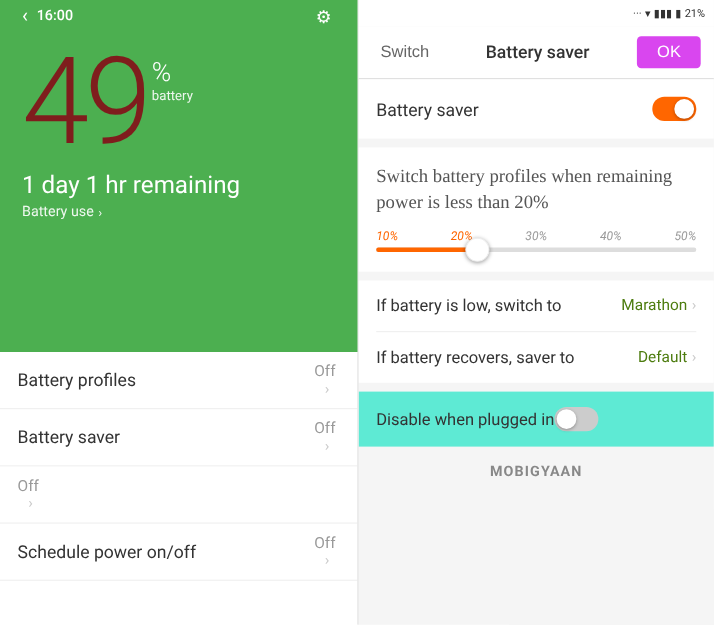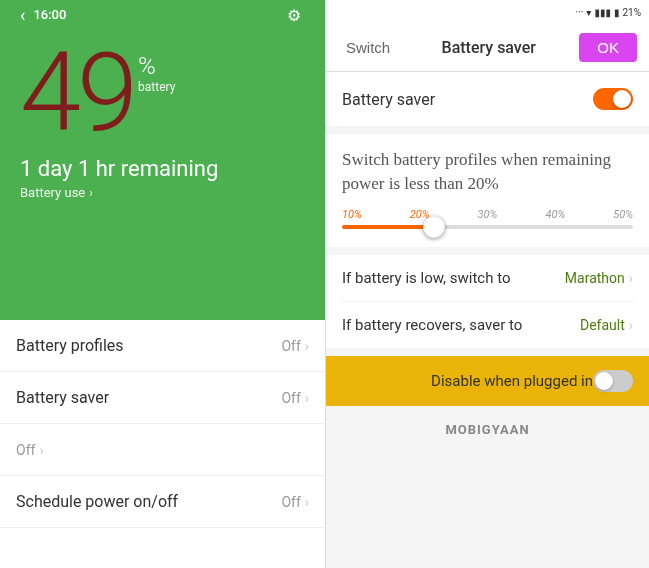--- a/index.html
+++ b/index.html
@@ -130,20 +130,21 @@
     }
 
     .menu-item-label {
       font-size: 16px;
       color: #333;
     }
 
     .menu-item-right {
       display: flex;
       align-items: center;
+      flex-direction: column;
     }
 
     .menu-item-value {
       font-size: 14px;
       color: #999;
       margin-right: 4px;
     }
 
     .chevron-right {
       font-size: 14px;
@@ -367,25 +368,25 @@
       align-items: center;
     }
 
     .switch-row-value {
       font-size: 14px;
       color: #4d7c0f;
       margin-right: 4px;
     }
 
     .plugged-section {
-      background: #eab308;
+      background: #5eead4;
       padding: 14px 16px;
       display: flex;
       align-items: center;
-      justify-content: flex-end;
+      justify-content: flex-start;
       margin-bottom: 8px;
     }
 
     .plugged-label {
       font-size: 15px;
       color: #333;
     }
 
     .watermark {
       text-align: center;

